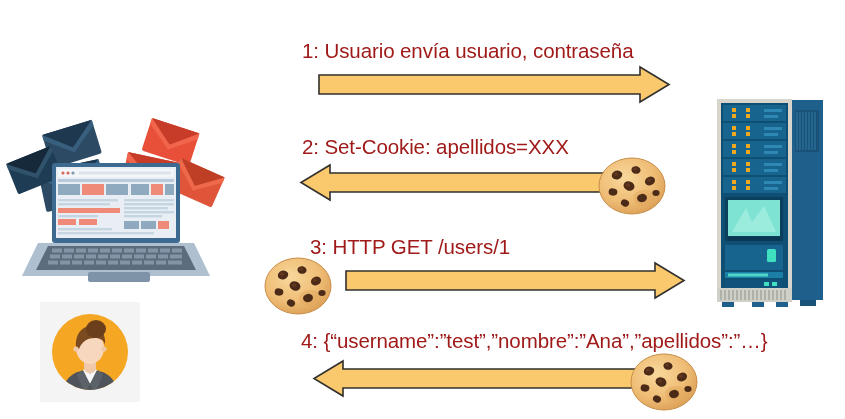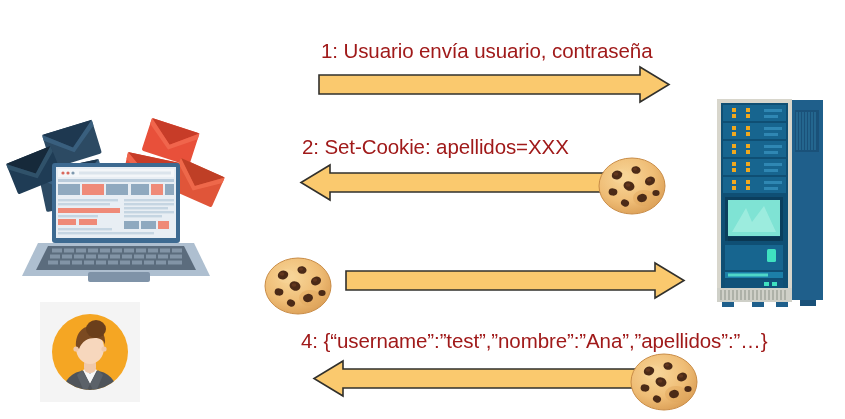--- a/index.html
+++ b/index.html
@@ -309,21 +309,21 @@
         <line x1="73" y1="194" x2="73" y2="204"></line>
       </g>
 
       <rect x="10" y="206" width="12" height="5" fill="#1f5f8b"></rect>
       <rect x="40" y="206" width="12" height="5" fill="#1f5f8b"></rect>
       <rect x="64" y="206" width="12" height="5" fill="#1f5f8b"></rect>
       <rect x="88" y="204" width="16" height="6" fill="#1a5179"></rect>
     </svg>
   </div>
 
-  <div class="msg-label" style="left:302px; top:39px;margin-left:19px;">1: Usuario envía usuario, contraseña</div>
+  <div class="msg-label" style="left:302px; top:39px;">1: Usuario envía usuario, contraseña</div>
   <div class="arrow" style="left:318px; top:66px;">
     <svg width="352" height="38" viewBox="0 0 352 38">
       <path d="M1,9 L322,9 L322,1 L351,18.5 L322,36 L322,28 L1,28 Z" fill="#fac96e" stroke="#31302c" stroke-width="1.6" stroke-linejoin="miter"></path>
     </svg>
   </div>
 
   <div class="msg-label" style="left:302px; top:135px;">2: Set-Cookie: apellidos=XXX</div>
   <div class="arrow" style="left:300px; top:164px;">
     <svg width="336" height="38" viewBox="0 0 336 38">
       <path d="M335,9 L30,9 L30,1 L1,18.5 L30,36 L30,28 L335,28 Z" fill="#fac96e" stroke="#31302c" stroke-width="1.6" stroke-linejoin="miter"></path>
@@ -353,20 +353,21 @@
       </g>
       <g fill="#6b3c22" opacity="0.75">
         <ellipse cx="20" cy="26" rx="2.4" ry="1.8"></ellipse>
         <ellipse cx="39" cy="21" rx="2.0" ry="1.5"></ellipse>
         <ellipse cx="53" cy="32" rx="2.2" ry="1.7"></ellipse>
         <ellipse cx="32" cy="37" rx="2.4" ry="1.8"></ellipse>
       </g>
     </svg>
   </div>
 
+  <div class="msg-label" style="left:310px; top:235px;">3: HTTP GET /users/1</div>
   <div class="arrow" style="left:345px; top:262px;">
     <svg width="340" height="38" viewBox="0 0 340 38">
       <path d="M1,9 L310,9 L310,1 L339,18.5 L310,36 L310,28 L1,28 Z" fill="#fac96e" stroke="#31302c" stroke-width="1.6" stroke-linejoin="miter"></path>
     </svg>
   </div>
   <div class="cookie" style="left:262px; top:248px; width:72px; height:72px;">
     <svg width="72" height="72" viewBox="0 0 72 72" xmlns="http://www.w3.org/2000/svg">
       <defs>
         <radialGradient id="ck3" cx="40%" cy="35%" r="72%">
           <stop offset="0%" stop-color="#f8d79a"></stop>

